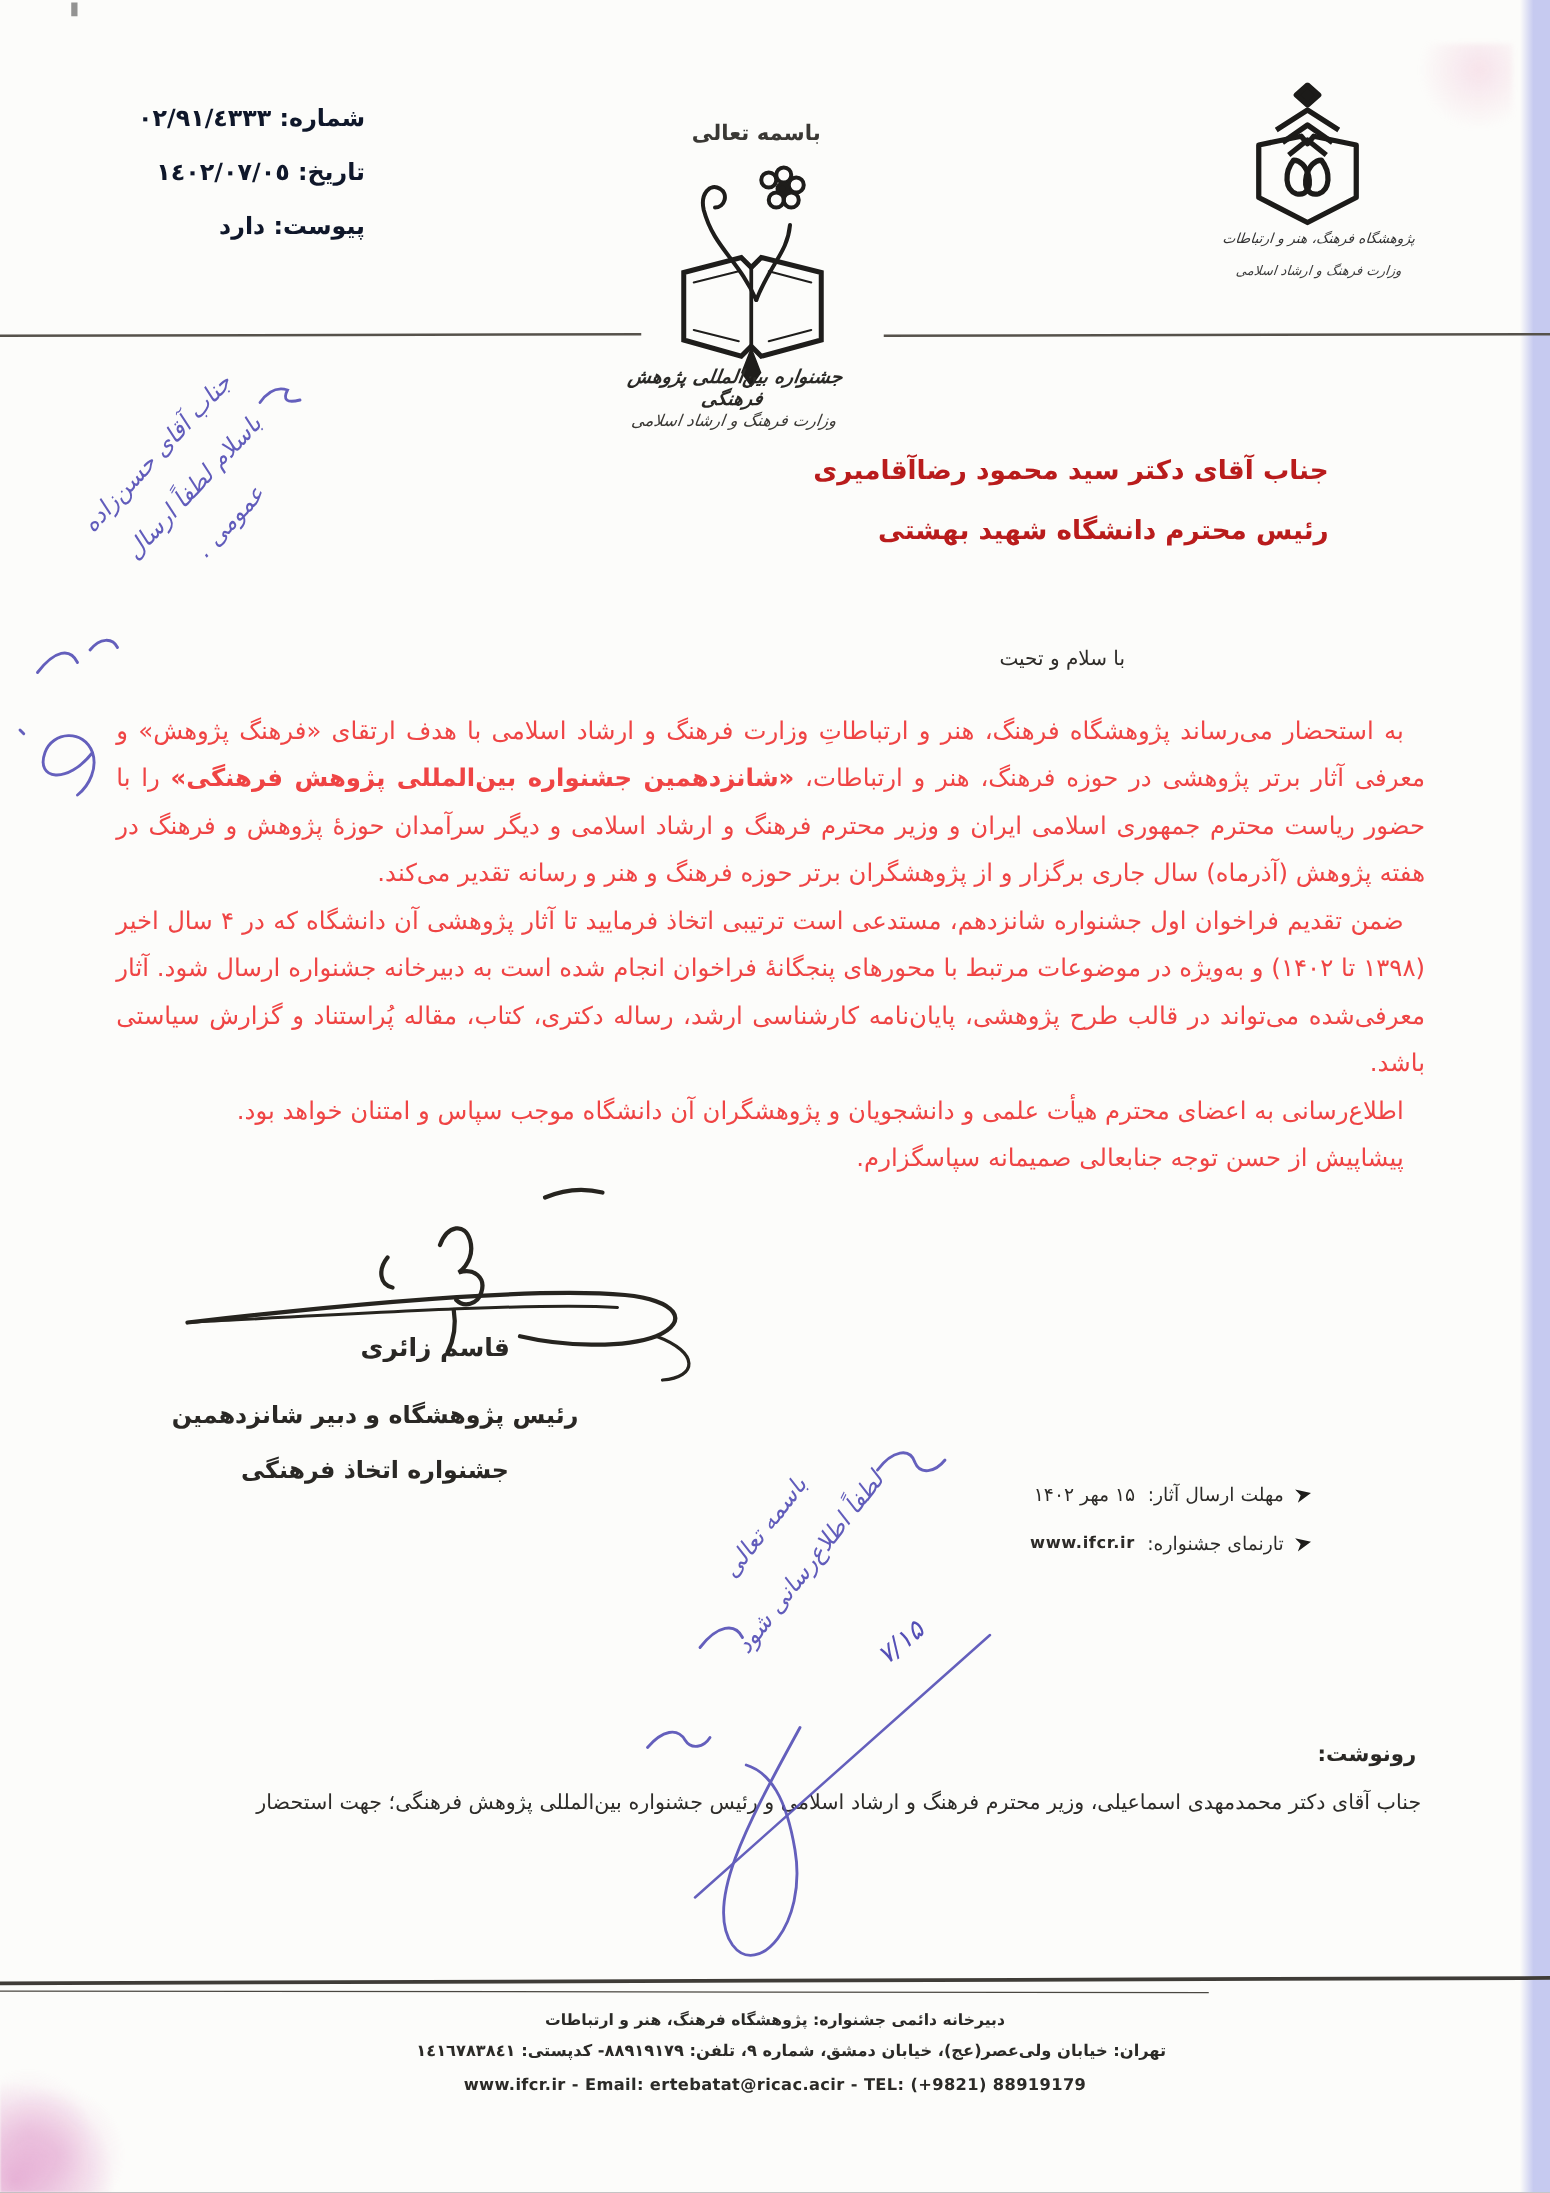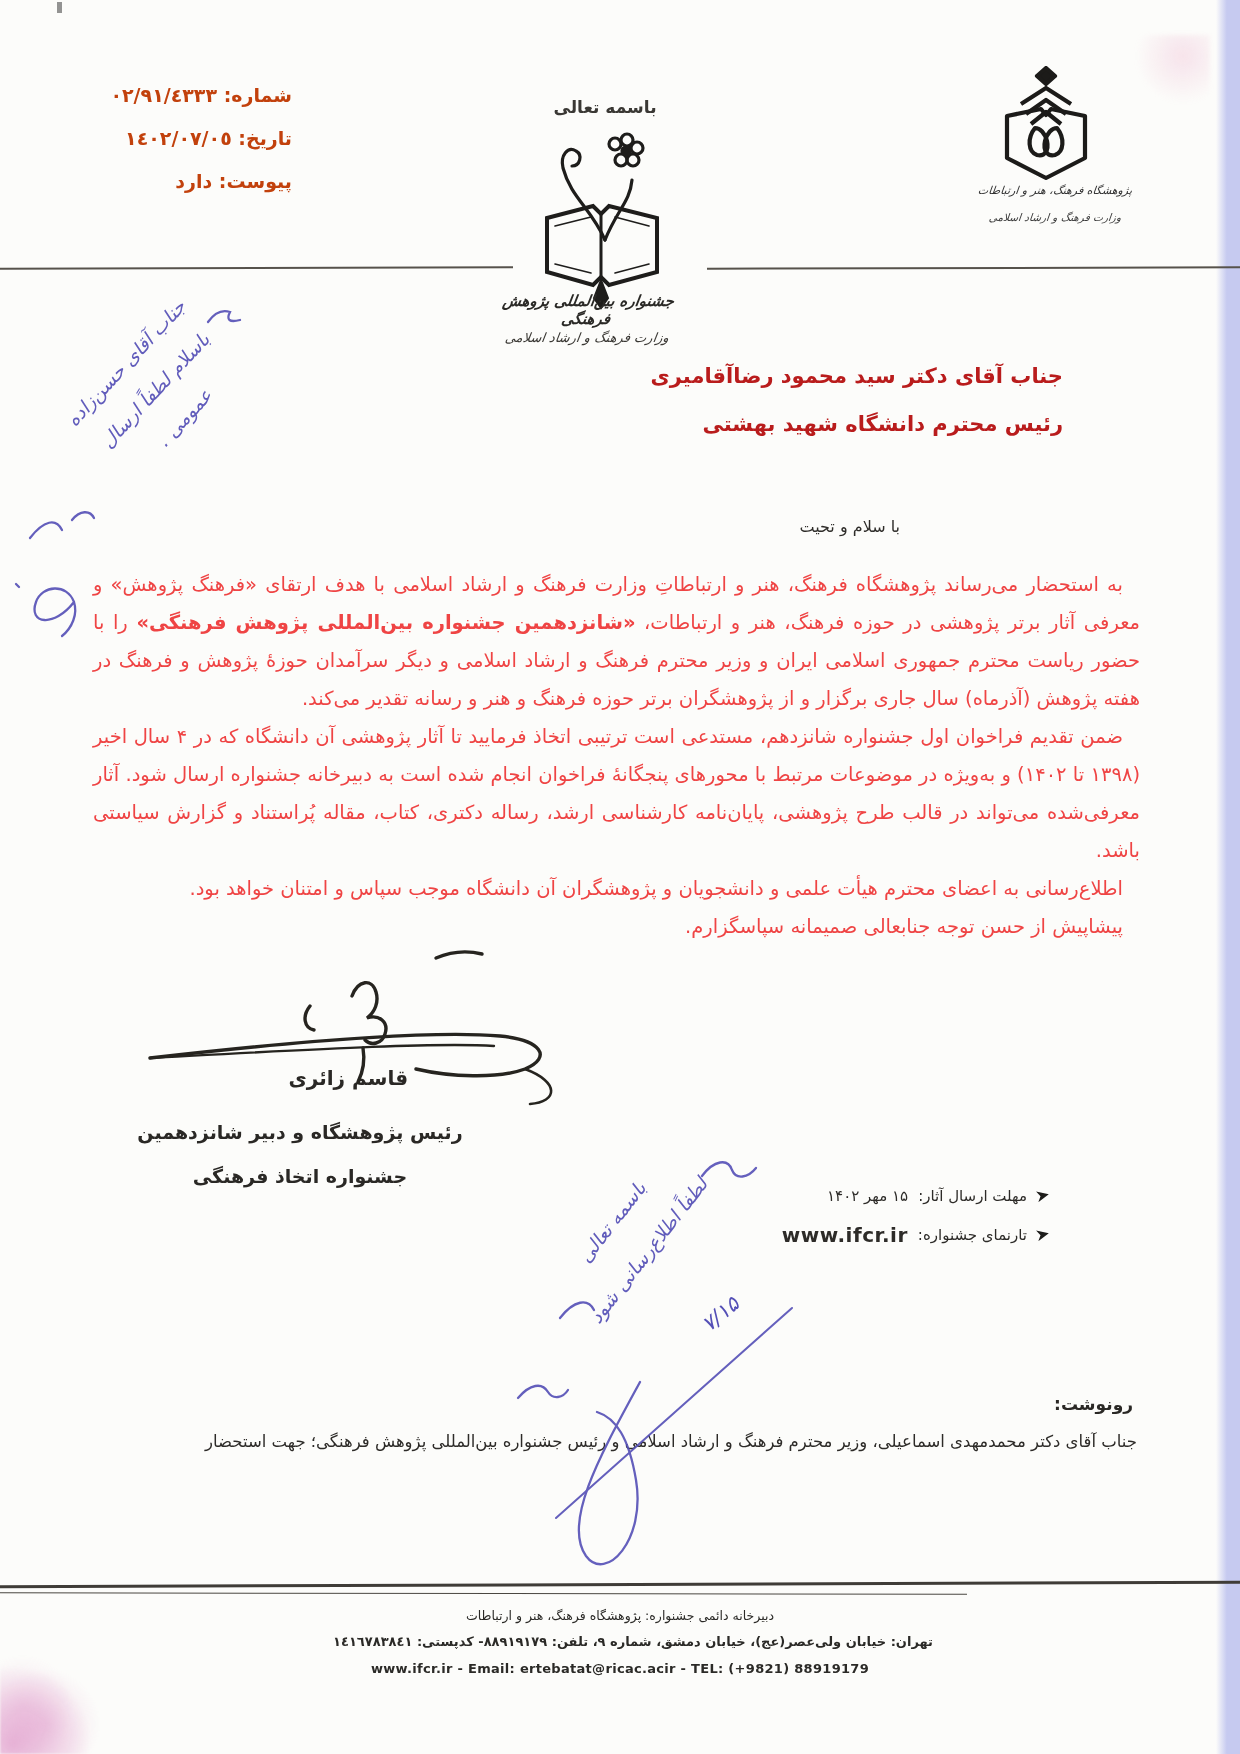--- a/index.html
+++ b/index.html
@@ -16,21 +16,21 @@
       radial-gradient(circle at 8% 92%,rgba(216,128,190,.55),transparent 45%),
       radial-gradient(circle at 30% 75%,rgba(216,128,190,.25),transparent 40%),
       radial-gradient(circle at 15% 60%,rgba(216,128,190,.18),transparent 35%);
     filter:blur(1px);}
   .scan-smudge-tr{position:absolute;right:30px;top:35px;width:90px;height:70px;
     background:radial-gradient(circle at 70% 30%,rgba(235,170,200,.30),transparent 60%);
     filter:blur(2px);}
   .scan-mark-top{position:absolute;left:57px;top:2px;width:5px;height:11px;background:#5a5a5a;opacity:.65;}
   
   .meta{position:absolute;top:74px;right:948px;text-align:right;font-size:19px;font-weight:bold;
-    line-height:43px;white-space:nowrap;color:#c2410c;}
+    line-height:43px;white-space:nowrap;color:#0f172a;}
   .bismillah{position:absolute;top:97px;left:540px;width:130px;text-align:center;
     font-size:17px;font-weight:600;color:#3a3834;}
   .festival-logo{position:absolute;left:535px;top:122px;}
   .logo-caption-1{position:absolute;left:477px;top:292px;width:220px;text-align:center;
     font-size:15px;font-weight:bold;font-style:italic;transform:skewX(-8deg);color:#2a2926;}
   .logo-caption-2{position:absolute;left:487px;top:330px;width:200px;text-align:center;
     font-size:13px;font-style:italic;transform:skewX(-8deg);color:#3a3834;}
   .emblem{position:absolute;left:995px;top:66px;}
   .emblem-caption-1{position:absolute;left:975px;top:184px;width:160px;text-align:center;
     font-size:11px;font-style:italic;transform:skewX(-6deg);color:#333;white-space:nowrap;}
@@ -49,35 +49,35 @@
   .b{font-weight:bold;}
   
   .sig-name{position:absolute;top:1066px;left:238px;width:170px;
     font-size:20px;font-weight:bold;color:#2a2825;}
   .sig-title{position:absolute;top:1110px;left:135px;width:330px;text-align:center;
     font-size:19px;font-weight:bold;line-height:44px;color:#2a2825;}
   
   .notices{position:absolute;top:1176px;right:190px;}
   .notice-row{display:flex;align-items:center;gap:10px;height:39px;font-size:15px;color:#2d2b28;}
   .notice-arrow{flex:0 0 auto;display:inline-flex;transform:rotate(-12deg);}
-  .notice-value-en{font-weight:bold;font-size:20px;direction:ltr;unicode-bidi:isolate;letter-spacing:.5px;}
+  .notice-value-en{font-weight:bold;font-size:13px;direction:ltr;unicode-bidi:isolate;letter-spacing:.5px;}
   
   .hw{color:#544fb6;font-style:italic;}
   .hw-note-top{position:absolute;left:-5px;top:330px;width:320px;transform:rotate(-47deg);
     text-align:center;font-size:19px;line-height:40px;opacity:.92;}
   .hw-note-center{position:absolute;left:470px;top:1190px;width:320px;transform:rotate(-52deg);
     text-align:center;font-size:19px;line-height:46px;opacity:.92;}
   .hw-date{position:absolute;left:700px;top:1302px;transform:rotate(-40deg);font-size:21px;}
   
   .cc-label{position:absolute;top:1394px;right:107px;font-size:17px;font-weight:bold;color:#2a2825;}
   .cc-line{position:absolute;top:1432px;right:103px;font-size:16.5px;color:#2d2b28;white-space:nowrap;}
   .f-rule1{position:absolute;top:1583px;left:0;right:0;border-top:3px solid #3f3c37;transform:rotate(-.2deg);}
   .f-rule2{position:absolute;top:1593px;left:0;width:78%;border-top:1.5px solid #4a4741;transform:rotate(.08deg);}
   .footer{position:absolute;top:1603px;left:0;right:0;text-align:center;color:#2b2a27;}
-  .footer .f1{font-size:12.5px;font-weight:normal;line-height:26px;}
+  .footer .f1{font-size:12.5px;font-weight:bold;line-height:26px;}
   .footer .f2{font-size:13px;font-weight:bold;line-height:26px;padding-left:26px;}
   .footer .f3{font-size:13px;font-weight:bold;line-height:28px;direction:ltr;unicode-bidi:isolate;
     font-family:"DejaVu Sans",sans-serif;letter-spacing:.3px;}
   .ink-overlay{position:absolute;left:0;top:0;pointer-events:none;}
 </style>
 </head>
 <body>
 
 <div class="page">
 

